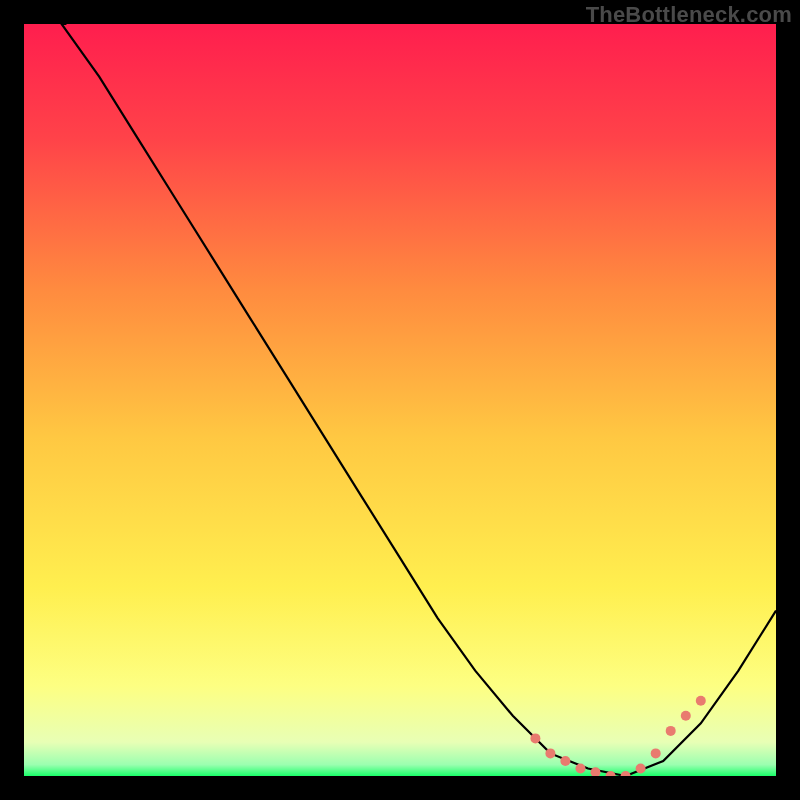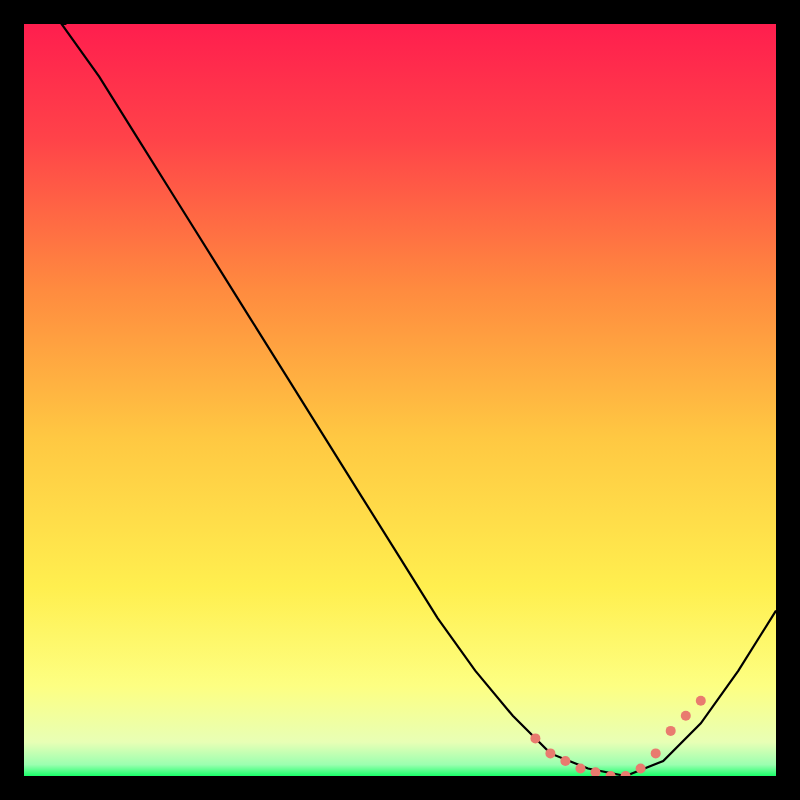--- a/index.html
+++ b/index.html
@@ -38,20 +38,21 @@
   svg.plot {
     display: block;
     width: 752px;
     height: 752px;
   }
 </style>
 </head>
 <body>
 
 <div class="frame">
+  <div class="watermark">TheBottleneck.com</div>
 
   <div class="plot-outer">
     <svg class="plot" viewBox="0 0 752 752">
       <defs>
         <linearGradient id="bg-grad" x1="0" y1="0" x2="0" y2="1">
 
         <stop offset="0.00%" stop-color="#ff1e4e"></stop>
             <stop offset="15.00%" stop-color="#ff4249"></stop>
             <stop offset="35.00%" stop-color="#ff8a3f"></stop>
             <stop offset="55.00%" stop-color="#ffc842"></stop>

